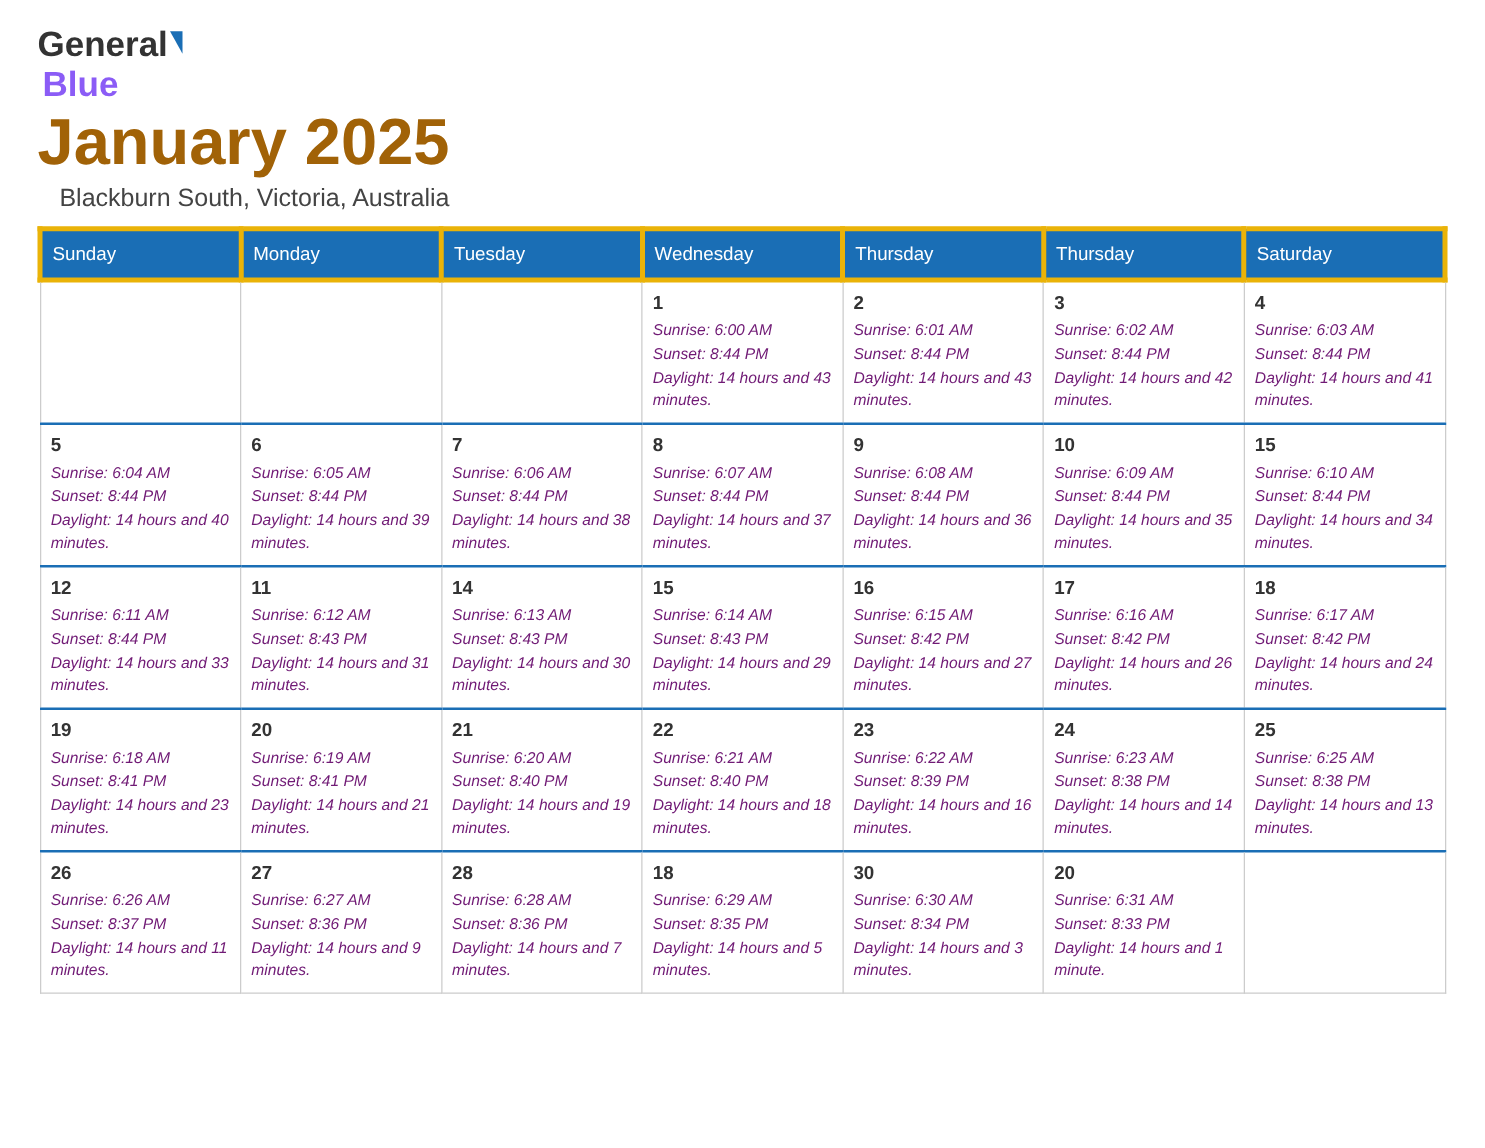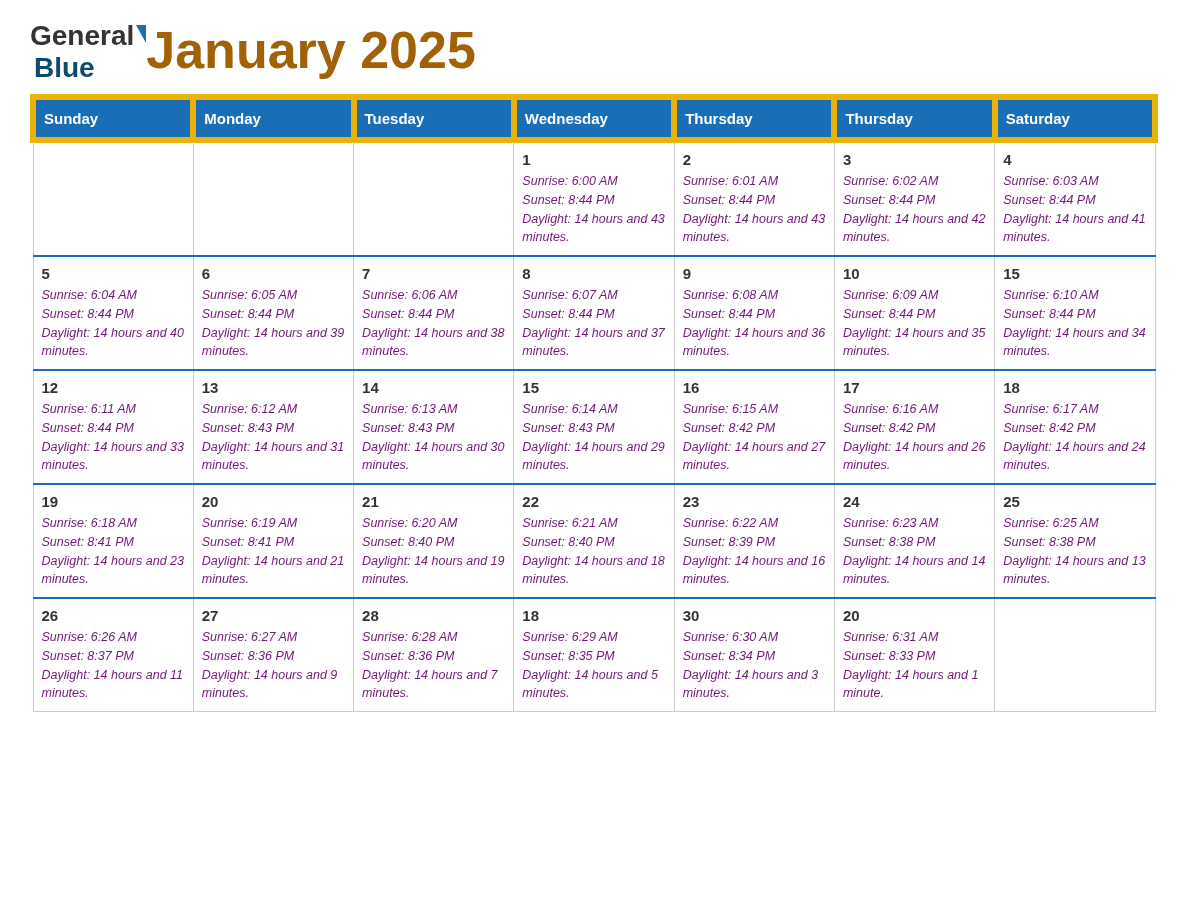--- a/index.html
+++ b/index.html
@@ -5,37 +5,39 @@
     * { margin: 0; padding: 0; box-sizing: border-box; }
     body {
       font-family: Arial, sans-serif;
       background: #fff;
       width: 1188px;
       min-height: 918px;
       padding: 20px 30px;
     }
     .header {
       display: flex;
+      justify-content: space-between;
       align-items: flex-start;
       margin-bottom: 10px;
+      flex-direction: column;
     }
     .logo {
       display: flex;
       flex-direction: column;
       align-items: flex-start;
     }
     .logo-text {
       display: flex;
       align-items: center;
       font-size: 28px;
       font-weight: bold;
       color: #333;
     }
     .logo-general { color: #333; }
-    .logo-blue { color: #0c4a6e; }
+    .logo-blue { color: #8b5cf6; }
     .logo-triangle {
       width: 0;
       height: 0;
       border-left: 10px solid transparent;
       border-right: 0px solid transparent;
       border-top: 18px solid #1a6eb5;
       display: inline-block;
       margin-left: 2px;
       margin-top: -4px;
     }
@@ -55,23 +57,23 @@
     .calendar {
       width: 100%;
       border-collapse: collapse;
       margin-top: 10px;
     }
     .calendar th {
       background: #1a6eb5;
       color: #fff;
       padding: 10px 8px;
       font-size: 15px;
-      font-weight: bold;
+      font-weight: normal;
       text-align: left;
-      border: 6px solid #eab308;
+      border: 4px solid #eab308;
     }
     .calendar td {
       vertical-align: top;
       padding: 8px 8px;
       border: 1px solid #ccc;
       width: 14.28%;
       min-height: 90px;
       font-size: 13px;
       color: #333;
     }
@@ -100,20 +102,21 @@
     <div class="logo-text">
       <span class="logo-general">General</span>
         <span class="logo-triangle"></span>
     </div>
     <div style="margin-left: 4px;">
       <span class="logo-blue" style="font-size:28px; font-weight:bold;">Blue</span>
     </div>
   </div>
   <div class="title-section">
     <div class="month-title">January 2025</div>
+    <div class="location">Blackburn South, Victoria, Australia</div>
   </div>
 </div>
 
 <table class="calendar">
   <thead>
     <tr>
       <th>Sunday</th>
       <th>Monday</th>
       <th>Tuesday</th>
       <th>Wednesday</th>
@@ -173,21 +176,21 @@
           <div class="day-number">15</div>
           <div class="day-info">Sunrise: 6:10 AM<br>Sunset: 8:44 PM<br>Daylight: 14 hours and 34 minutes.</div>
         </td>
       </tr>
       <tr class="row-divider">
         <td>
           <div class="day-number">12</div>
           <div class="day-info">Sunrise: 6:11 AM<br>Sunset: 8:44 PM<br>Daylight: 14 hours and 33 minutes.</div>
         </td>
         <td>
-          <div class="day-number">13</div>
+          <div class="day-number">11</div>
           <div class="day-info">Sunrise: 6:12 AM<br>Sunset: 8:43 PM<br>Daylight: 14 hours and 31 minutes.</div>
         </td>
         <td>
           <div class="day-number">14</div>
           <div class="day-info">Sunrise: 6:13 AM<br>Sunset: 8:43 PM<br>Daylight: 14 hours and 30 minutes.</div>
         </td>
         <td>
           <div class="day-number">15</div>
           <div class="day-info">Sunrise: 6:14 AM<br>Sunset: 8:43 PM<br>Daylight: 14 hours and 29 minutes.</div>
         </td>

